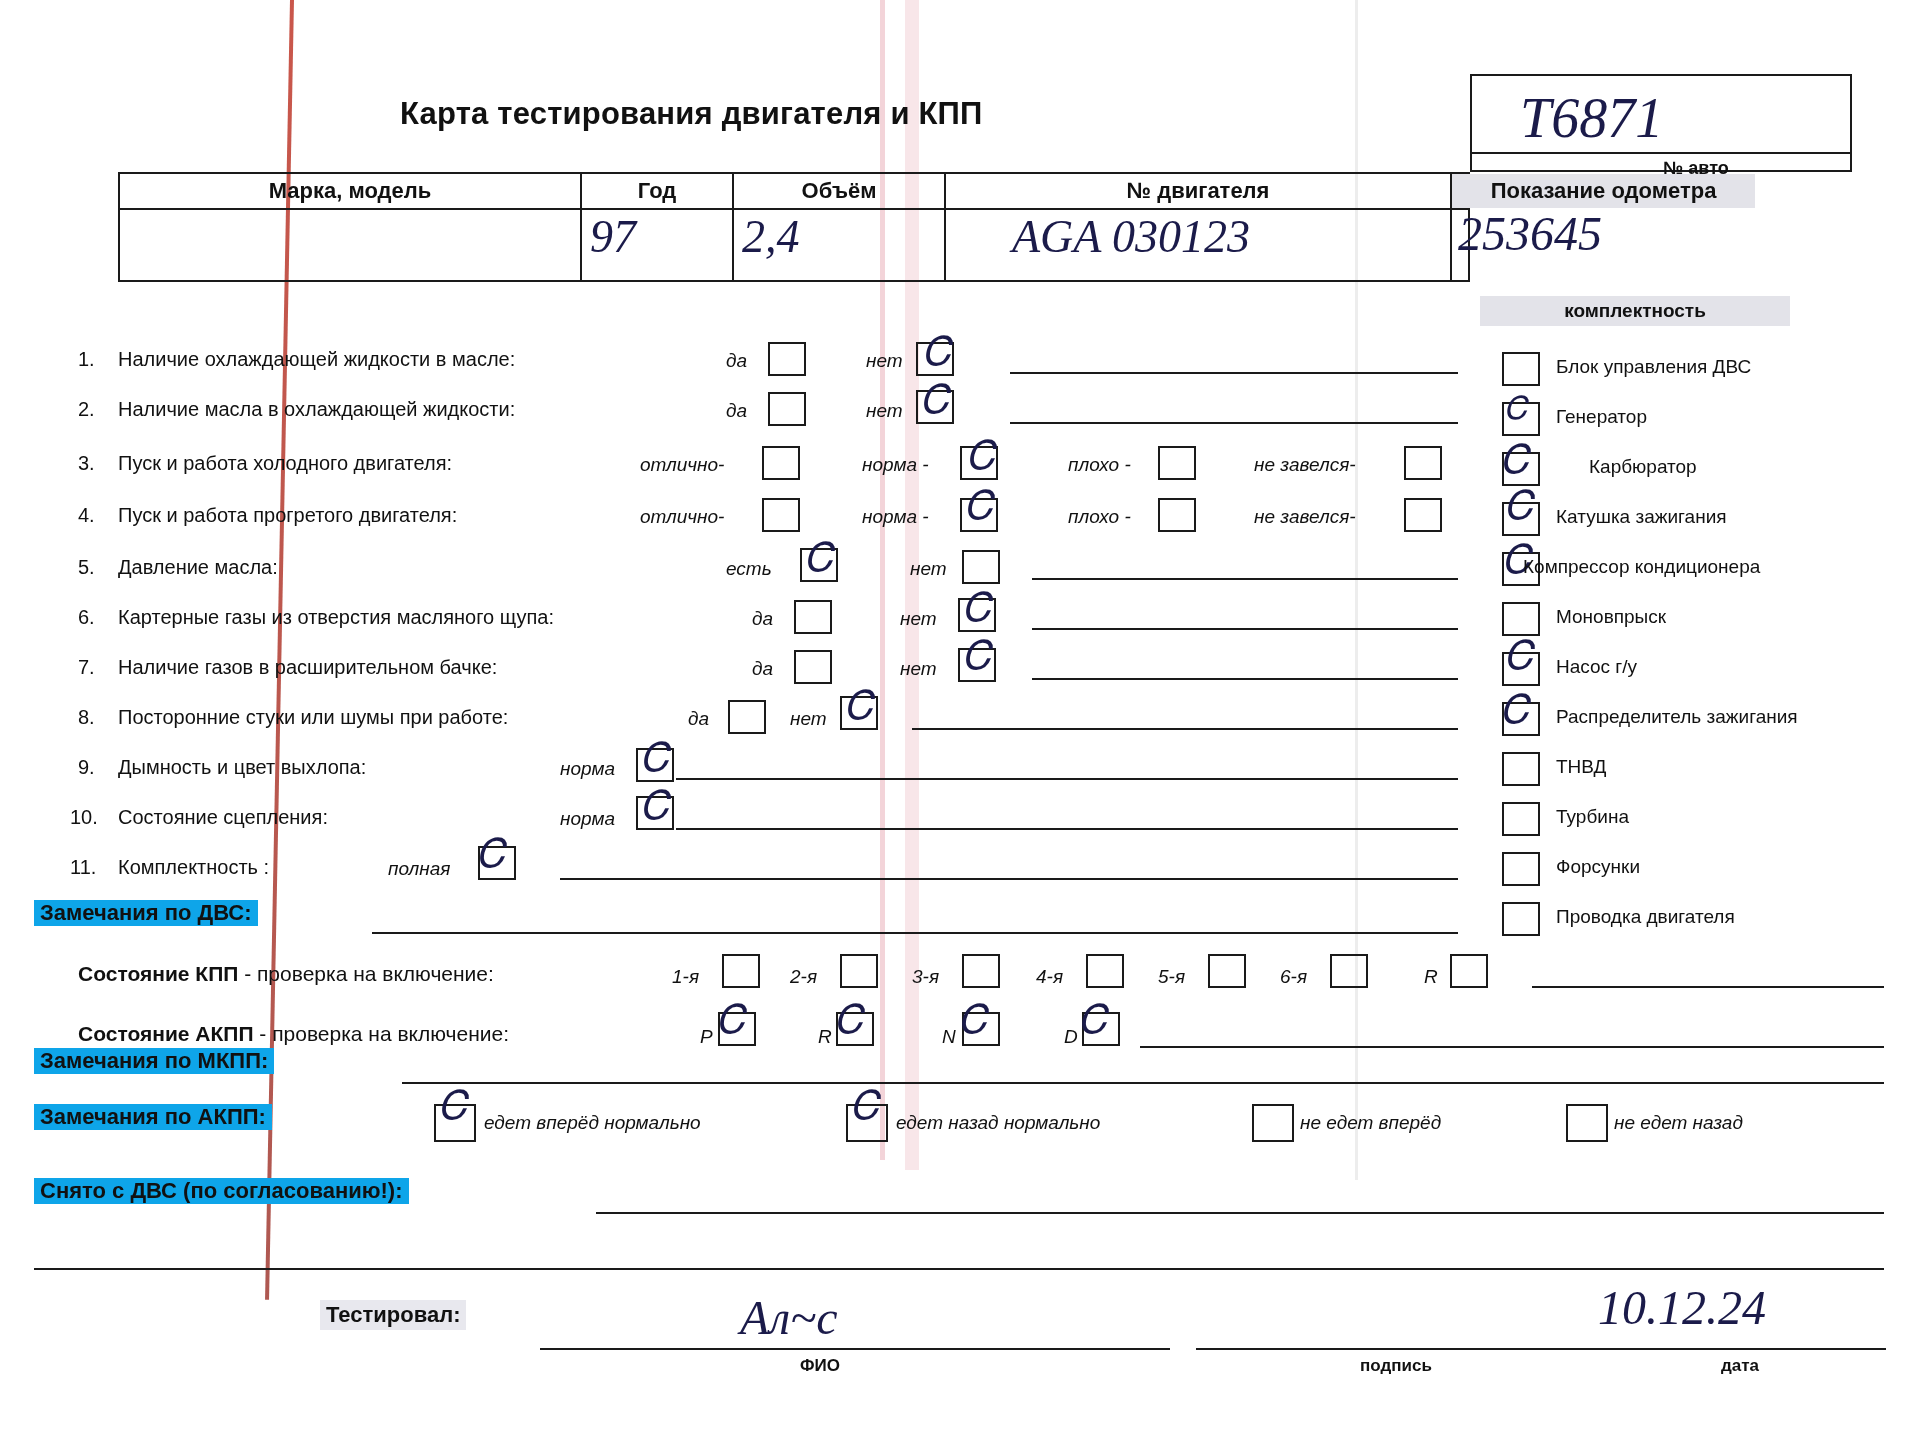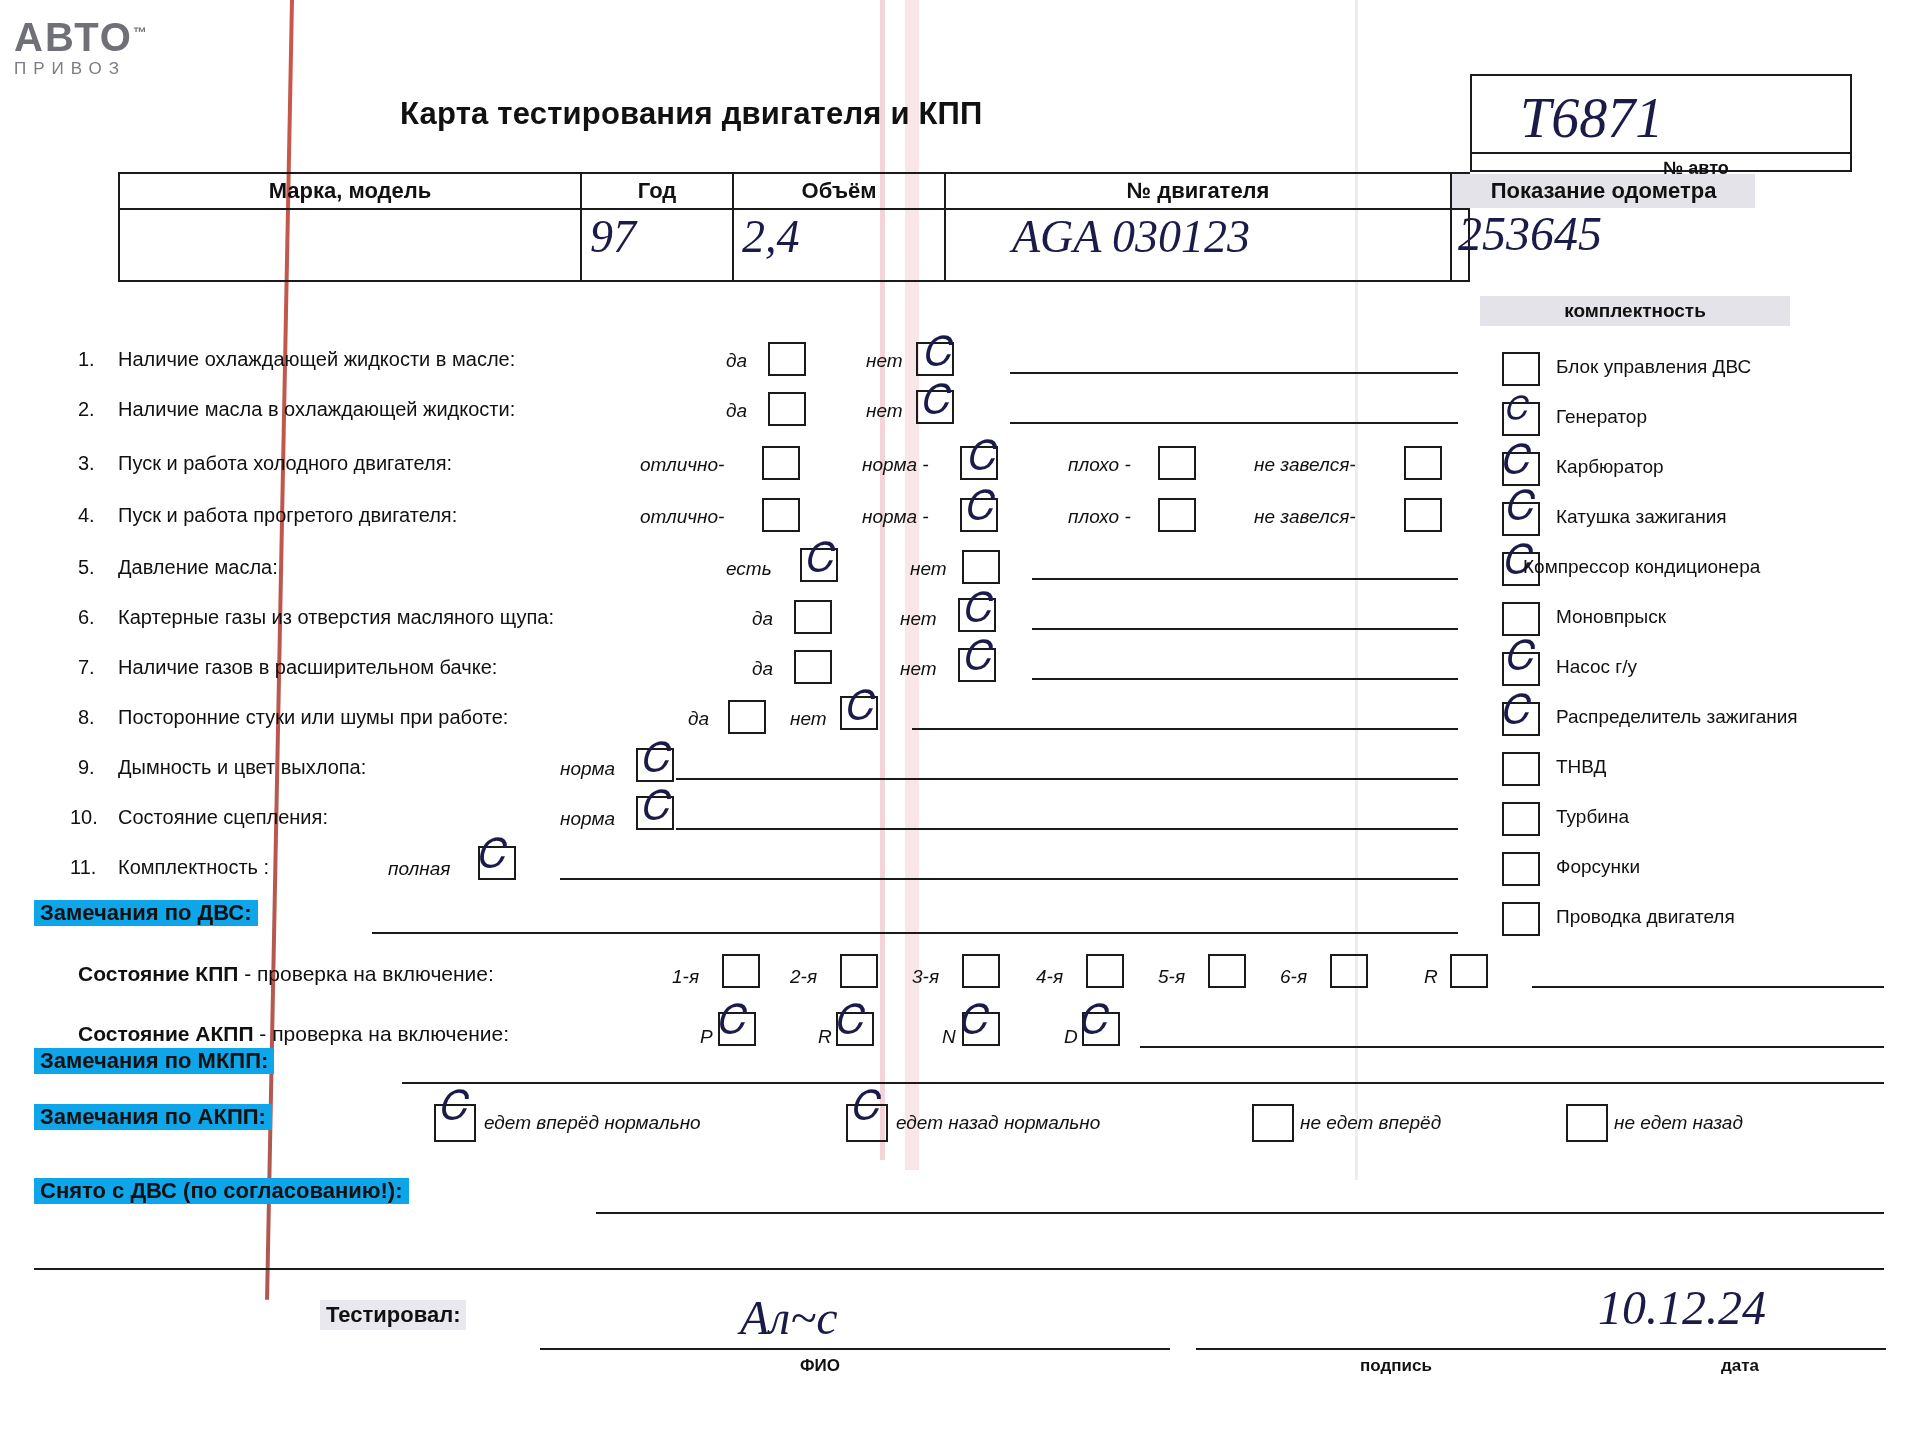--- a/index.html
+++ b/index.html
@@ -247,26 +247,20 @@
     font-weight: bold;
     background: #e8e8ee;
     padding: 2px 6px;
   }
 </style>
 </head>
 <body>
 
 <div class="page">
 
-  <div class="logo">
-    <div class="auto">
-      <span>АВТО</span><span class="tm">™</span>
-    </div>
-    <div class="privoz">ПРИВОЗ</div>
-  </div>
 
   <div class="scan-line-red"></div>
   <div class="scan-line-pink1"></div>
   <div class="scan-line-pink2"></div>
   <div class="scan-line-gray"></div>
 
   <div class="title">Карта тестирования двигателя  и КПП</div>
 
   <div class="auto-num-box"></div>
   <div class="auto-num-sep"></div>
@@ -395,21 +389,21 @@
 
   <div class="cb" style="left:1502px; top:352px;"></div>
   <div class="komp-item-label" style="left:1556px; top:356px;">Блок управления ДВС</div>
 
   <div class="cb" style="left:1502px; top:402px;"></div>
   <div class="tick" style="left:1504px; top:392px; font-size:32px;">Ꮯ</div>
   <div class="komp-item-label" style="left:1556px; top:406px;">Генератор</div>
 
   <div class="cb" style="left:1502px; top:452px;"></div>
   <div class="tick" style="left:1500px; top:440px;">Ꮯ</div>
-  <div class="komp-item-label" style="left:1556px; top:456px;">Карбюратор</div>
+  <div class="komp-item-label" style="left:1589px; top:456px;">Карбюратор</div>
 
   <div class="cb" style="left:1502px; top:502px;"></div>
   <div class="tick" style="left:1504px; top:486px;">Ꮯ</div>
   <div class="komp-item-label" style="left:1556px; top:506px;">Катушка зажигания</div>
 
   <div class="cb" style="left:1502px; top:552px;"></div>
   <div class="tick" style="left:1502px; top:540px;">Ꮯ</div>
   <div class="komp-item-label" style="left:1523px; top:556px;">Компрессор кондиционера</div>
 
   <div class="cb" style="left:1502px; top:602px;"></div>

